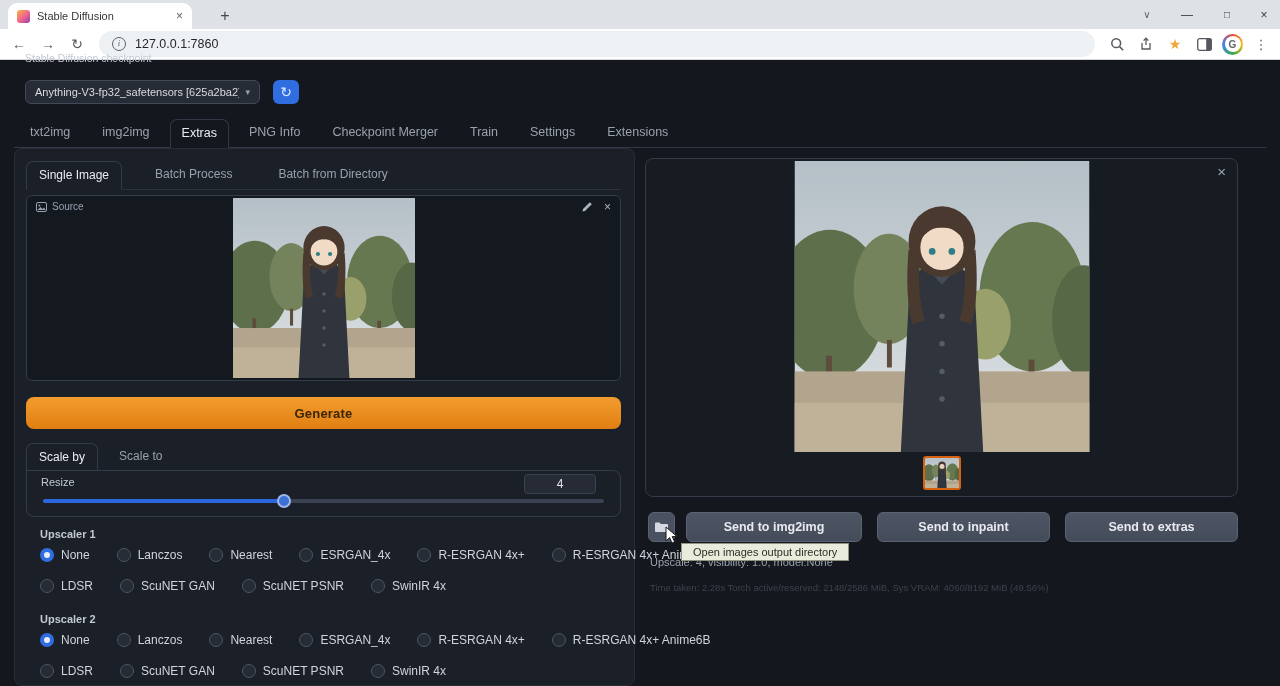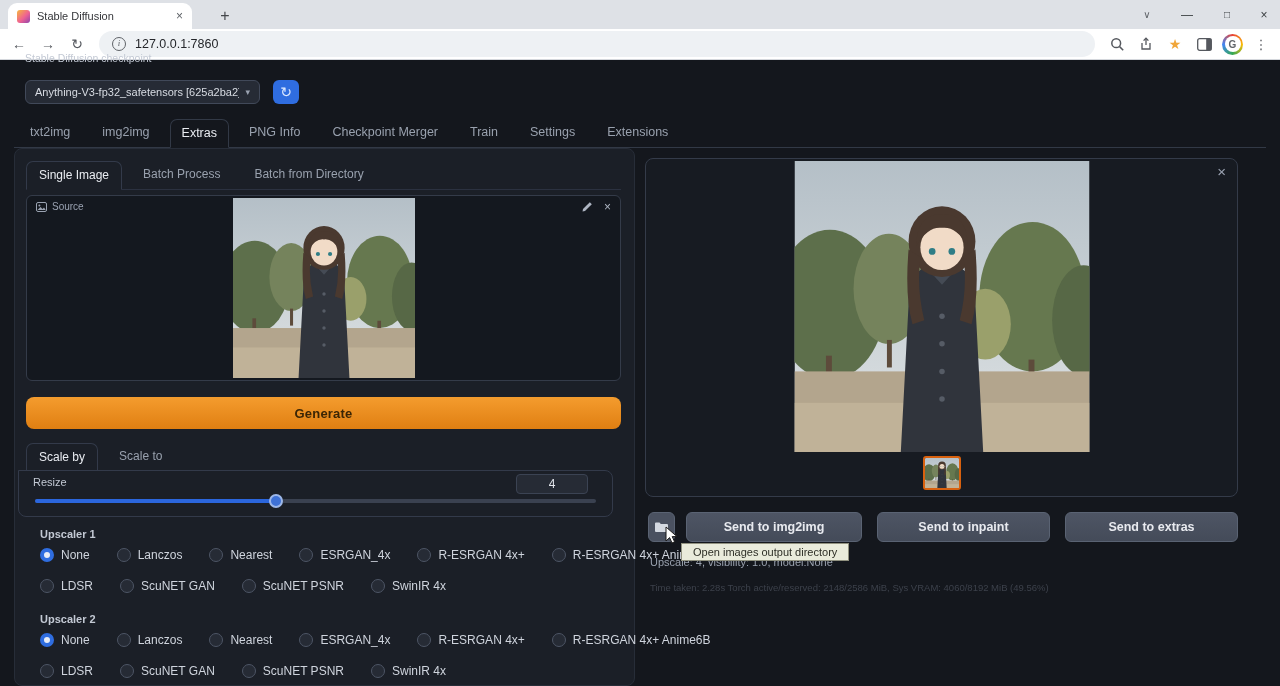--- a/index.html
+++ b/index.html
@@ -35,34 +35,34 @@
   .ckpt-label{position:absolute;left:25px;top:52px;font-size:10.5px;color:#c3c9d4;}
   .ckpt-select{position:absolute;left:25px;top:80px;width:235px;height:24px;background:#262b35;border:1px solid #414959;border-radius:6px;display:flex;align-items:center;padding:0 9px;gap:6px;}
   .ckpt-value{flex:1;font-size:11px;color:#d8dce3;white-space:nowrap;overflow:hidden;}
   .ckpt-caret{font-size:9px;color:#9aa2b1;}
   .ckpt-refresh{position:absolute;left:273px;top:80px;width:26px;height:24px;background:#2f6de0;border-radius:6px;color:#dce8ff;font-size:14px;display:flex;align-items:center;justify-content:center;}
 
   .main-tabs{position:absolute;left:14px;top:119px;width:1252px;height:29px;display:flex;align-items:flex-end;gap:8px;border-bottom:1px solid #323946;padding:0 4px;}
   .mtab{padding:7px 11px 8px;font-size:12.5px;color:#99a1ae;border:1px solid transparent;border-radius:7px 7px 0 0;line-height:1;}
   .mtab.active{color:#e9ecf1;border-color:#323946;border-bottom-color:#14171d;background:#14171d;margin-bottom:-1px;}
 
-  .subtabs{position:absolute;left:26px;top:160px;width:595px;height:30px;display:flex;align-items:flex-end;gap:8px;border-bottom:1px solid #2b3140;}
+  .subtabs{position:absolute;left:26px;top:160px;width:595px;height:30px;display:flex;align-items:flex-end;gap:20px;border-bottom:1px solid #2b3140;}
   .stab{padding:7px 12px 8px;font-size:12px;color:#99a1ae;border:1px solid transparent;border-radius:7px 7px 0 0;line-height:1;}
   .stab.active{color:#e9ecf1;border-color:#333a4a;background:#1b1f27;border-bottom-color:#1b1f27;margin-bottom:-1px;}
 
   .source-box{position:absolute;left:26px;top:195px;width:595px;height:186px;background:#14181f;border:1px solid #343b49;border-radius:6px;}
   .source-label{position:absolute;left:9px;top:5px;display:flex;align-items:center;gap:5px;font-size:10px;color:#9aa2b1;}
   .source-actions{position:absolute;right:9px;top:4px;display:flex;gap:11px;align-items:center;color:#aeb5c2;font-size:12px;}
   .img-frame{position:absolute;left:50%;top:2px;transform:translateX(-50%);width:182px;height:180px;overflow:hidden;}
   .img-frame svg{width:100%;height:100%;display:block;}
 
   .generate{position:absolute;left:26px;top:397px;width:595px;height:32px;border-radius:8px;background:linear-gradient(180deg,#f49c2e,#e07f12);color:#3a2505;font-size:13px;font-weight:700;display:flex;align-items:center;justify-content:center;letter-spacing:.2px;}
 
   .scale-tabs{position:absolute;left:26px;top:441px;width:595px;height:30px;display:flex;align-items:flex-end;gap:8px;}
-  .resize-panel{position:absolute;left:18px;top:470px;width:595px;height:47px;background:#1b1f27;border:1px solid #333a4a;border-radius:0 8px 8px 8px;}
+  .resize-panel{position:absolute;left:26px;top:470px;width:595px;height:47px;background:#1b1f27;border:1px solid #333a4a;border-radius:0 8px 8px 8px;}
   .resize-label{position:absolute;left:14px;top:5px;font-size:11px;color:#c3c9d4;}
   .resize-value{position:absolute;right:24px;top:3px;width:72px;height:20px;background:#262b35;border:1px solid #3b4353;border-radius:4px;font-size:12px;color:#e2e5ec;display:flex;align-items:center;justify-content:center;}
   .slider{position:absolute;left:16px;right:16px;top:28px;height:4px;background:#3a4150;border-radius:2px;}
   .slider-fill{position:absolute;left:0;top:0;height:4px;width:43%;background:#2b66dd;border-radius:2px;}
   .slider-handle{position:absolute;left:43%;top:-5px;width:14px;height:14px;margin-left:-7px;border-radius:50%;background:#3e71d6;border:2px solid #9db7e8;}
 
   .ups-title{position:absolute;left:40px;font-size:11px;color:#c3c9d4;font-weight:bold;}
   .radio-row{position:absolute;left:40px;height:18px;display:flex;align-items:center;}
   .radio{display:flex;align-items:flex-start;gap:7px;margin-right:27px;}
   .rc{width:14px;height:14px;border-radius:50%;border:1.5px solid #4d5565;background:#262b35;flex:none;}

